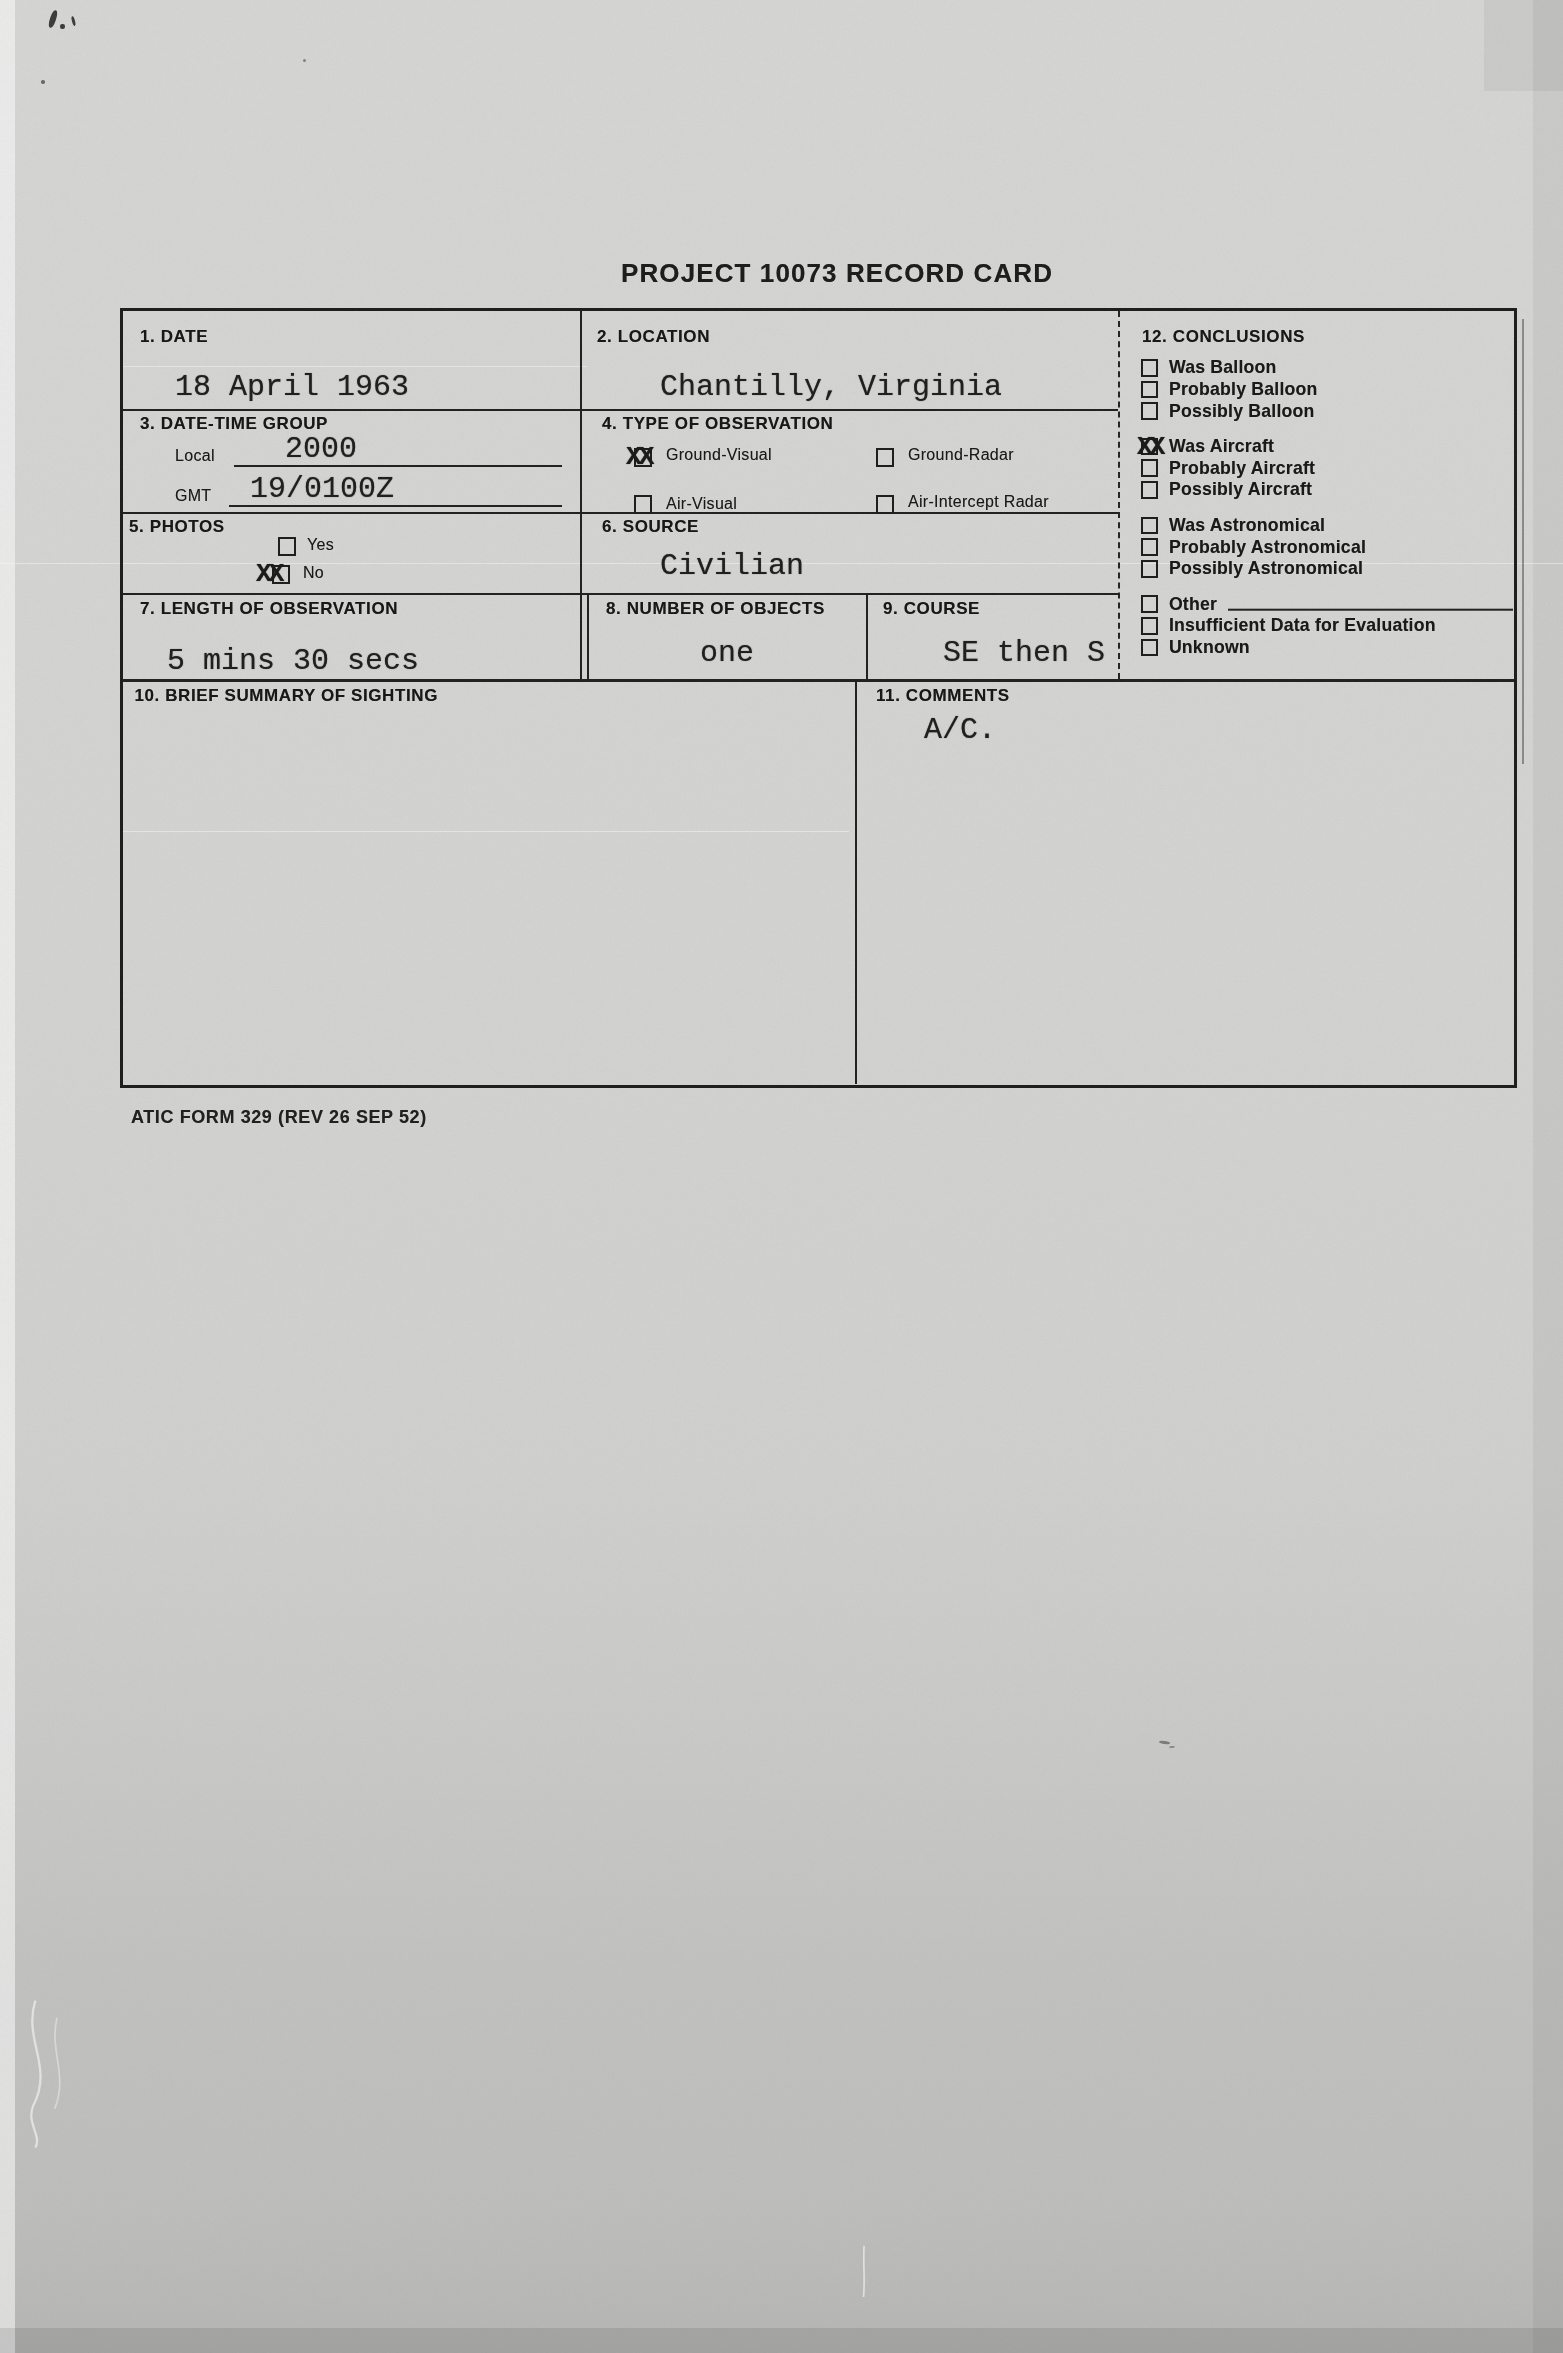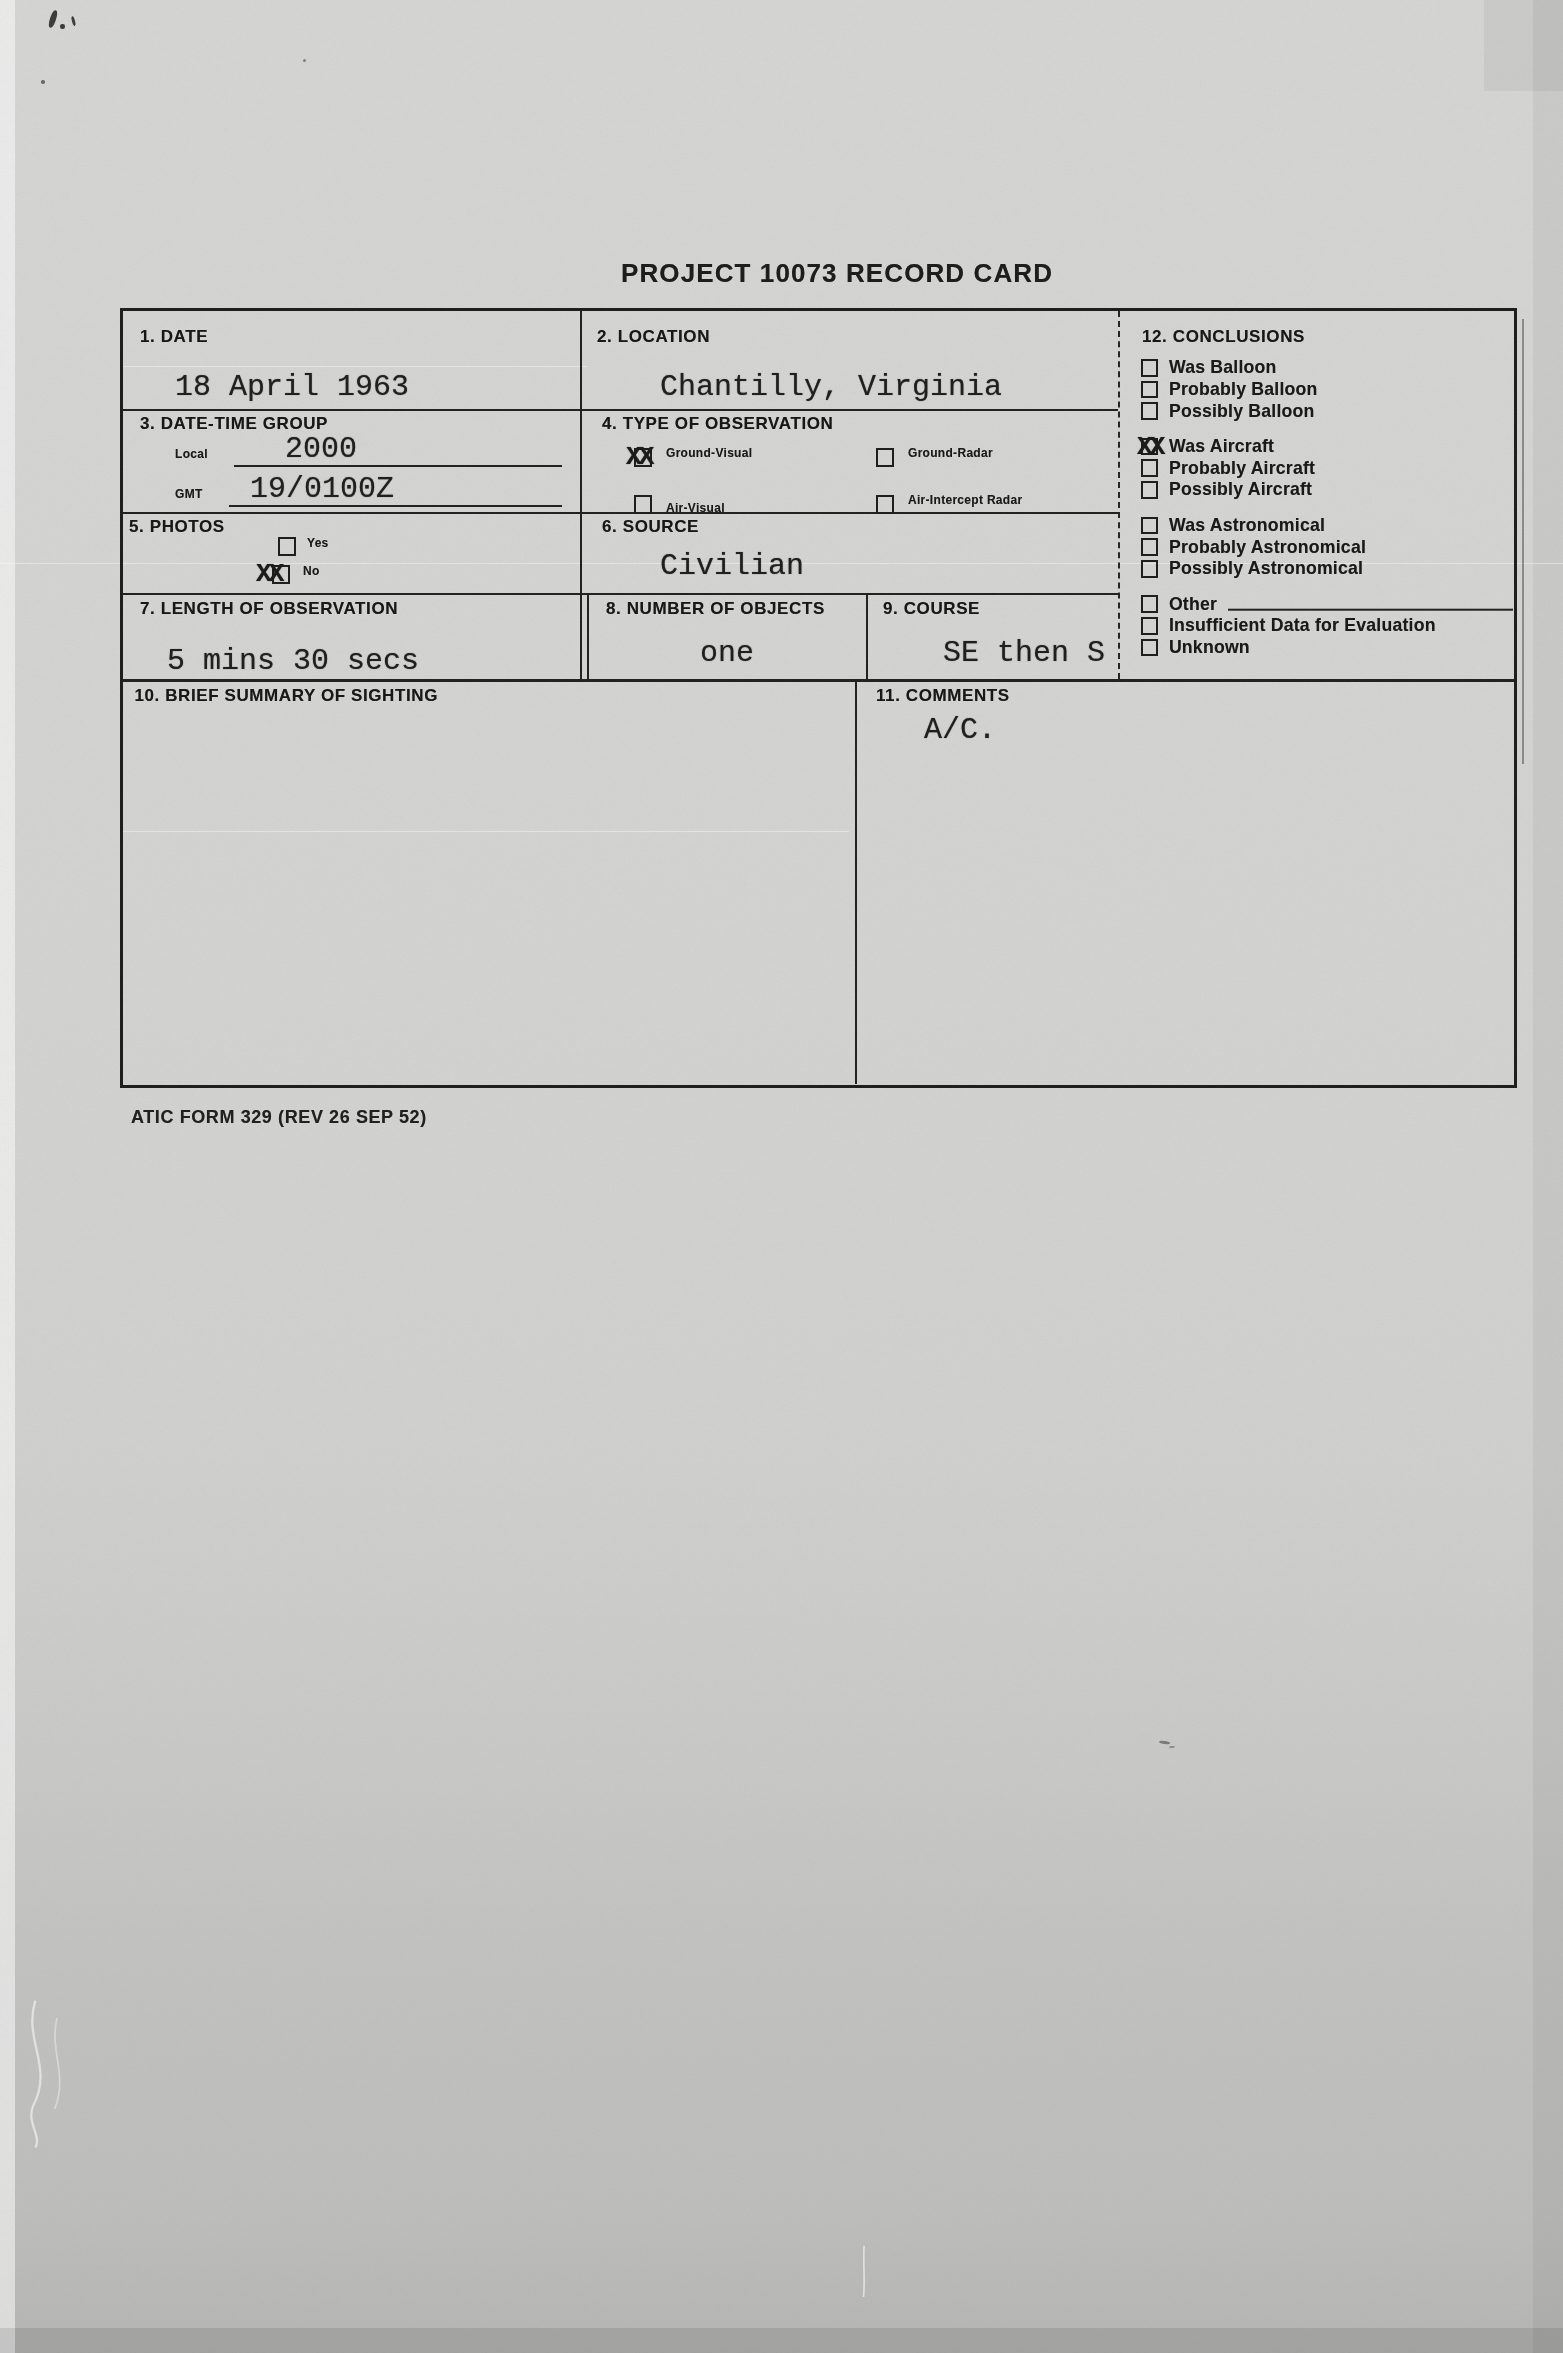--- a/index.html
+++ b/index.html
@@ -19,21 +19,21 @@
   
   .card{
     left:120px;top:308px;width:1397px;height:780px;
     border:3.4px solid #1b1b1b;box-sizing:border-box;
   }
   .line{background:#1f1f1f;}
   .v-dash{border-left:2.3px dashed #222;}
   .label{font-weight:700;font-size:17px;letter-spacing:0.6px;color:#141414;text-shadow:0 0 0.6px rgba(0,0,0,.4);white-space:nowrap;}
   .typed{font-family:"Liberation Mono","DejaVu Sans Mono",monospace;font-size:30px;color:#1c1c1c;text-shadow:0 0 1.1px rgba(25,25,25,.6);white-space:nowrap;}
   .summary-text{white-space:pre-line;line-height:44px;}
-  .opt-label{font-weight:700;font-size:12px;letter-spacing:0.3px;color:#161616;text-shadow:0 0 0.6px rgba(0,0,0,.35);white-space:nowrap;}
+  .opt-label{font-weight:400;font-size:16px;letter-spacing:0.3px;color:#161616;text-shadow:0 0 0.6px rgba(0,0,0,.35);white-space:nowrap;}
   .cbx{display:inline-block;width:13.7px;height:15px;border:2.3px solid #1b1b1b;box-sizing:content-box;background:transparent;}
   .typed-xx{font-family:"Liberation Mono","DejaVu Sans Mono",monospace;font-weight:700;font-size:26px;letter-spacing:-2.8px;color:#181818;text-shadow:0 0 1.1px rgba(20,20,20,.6);}
   .underline-slot{display:inline-block;border-bottom:2.3px solid #1f1f1f;}
   
   .concl-list{left:998px;top:46px;width:393px;margin-left:20px;}
   .concl-item{display:flex;align-items:center;gap:11.4px;height:21.7px;}
   .concl-item.group-gap{margin-top:13.7px;}
   .concl-item .txt{font-weight:700;font-size:17.7px;letter-spacing:0.2px;color:#161616;text-shadow:0 0 0.6px rgba(0,0,0,.35);white-space:nowrap;}
   .concl-item .cbx{width:12.5px;height:13.7px;border-width:2.3px;position:relative;flex:0 0 auto;}
   
@@ -90,21 +90,21 @@
     <div class="abs typed" style="left:127px;top:161px;">19/0100Z</div>
     <div class="abs line" style="left:106px;top:194px;width:333px;height:2.3px;"></div>
 
     <div class="abs label" style="left:479px;top:103px;">4. TYPE OF OBSERVATION</div>
     <span class="abs cbx" style="left:511px;top:137px;"></span>
     <div class="abs opt-label" style="left:543px;top:135px;">Ground-Visual</div>
     <div class="abs typed-xx" style="left:503px;top:131px;">XX</div>
     <span class="abs cbx" style="left:753px;top:137px;"></span>
     <div class="abs opt-label" style="left:785px;top:135px;">Ground-Radar</div>
     <span class="abs cbx" style="left:511px;top:184px;"></span>
-    <div class="abs opt-label" style="left:543px;top:190px;">Air-Visual</div>
+    <div class="abs opt-label" style="left:543px;top:184px;">Air-Visual</div>
     <span class="abs cbx" style="left:753px;top:184px;"></span>
     <div class="abs opt-label" style="left:785px;top:182px;">Air-Intercept Radar</div>
 
     <div class="abs label" style="left:6px;top:206px;">5. PHOTOS</div>
     <span class="abs cbx" style="left:155px;top:226px;"></span>
     <div class="abs opt-label" style="left:184px;top:225px;">Yes</div>
     <span class="abs cbx" style="left:149px;top:254px;"></span>
     <div class="abs typed-xx" style="left:133px;top:248px;">XX</div>
     <div class="abs opt-label" style="left:180px;top:253px;">No</div>
 

